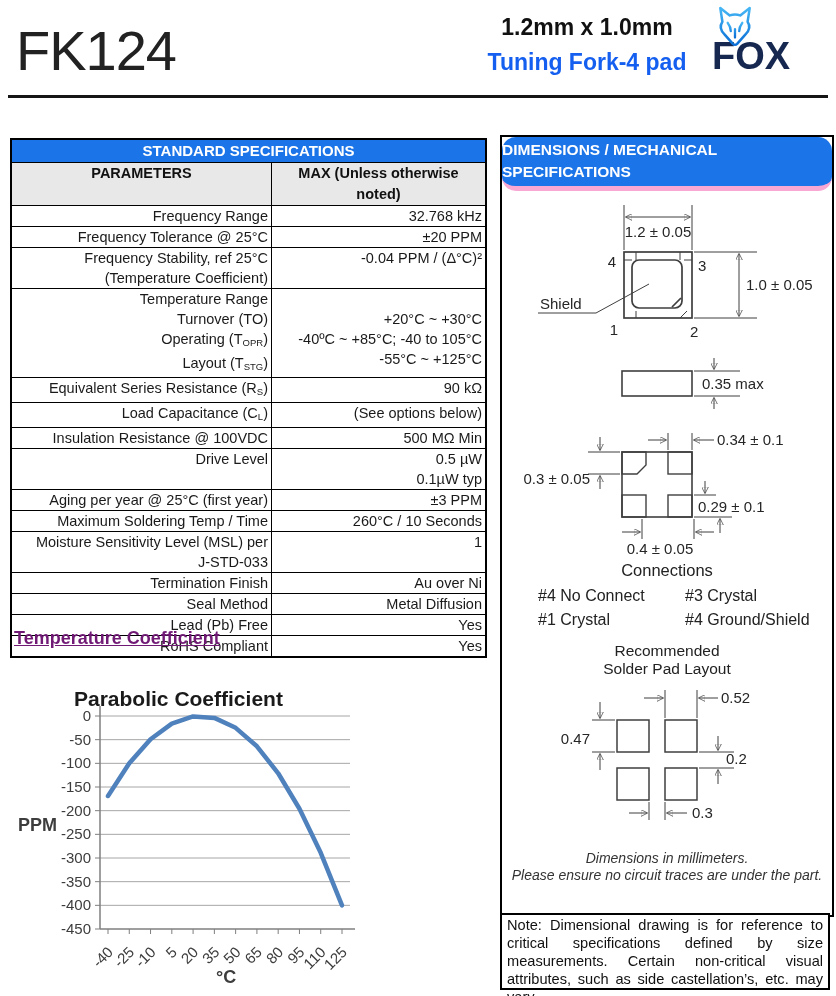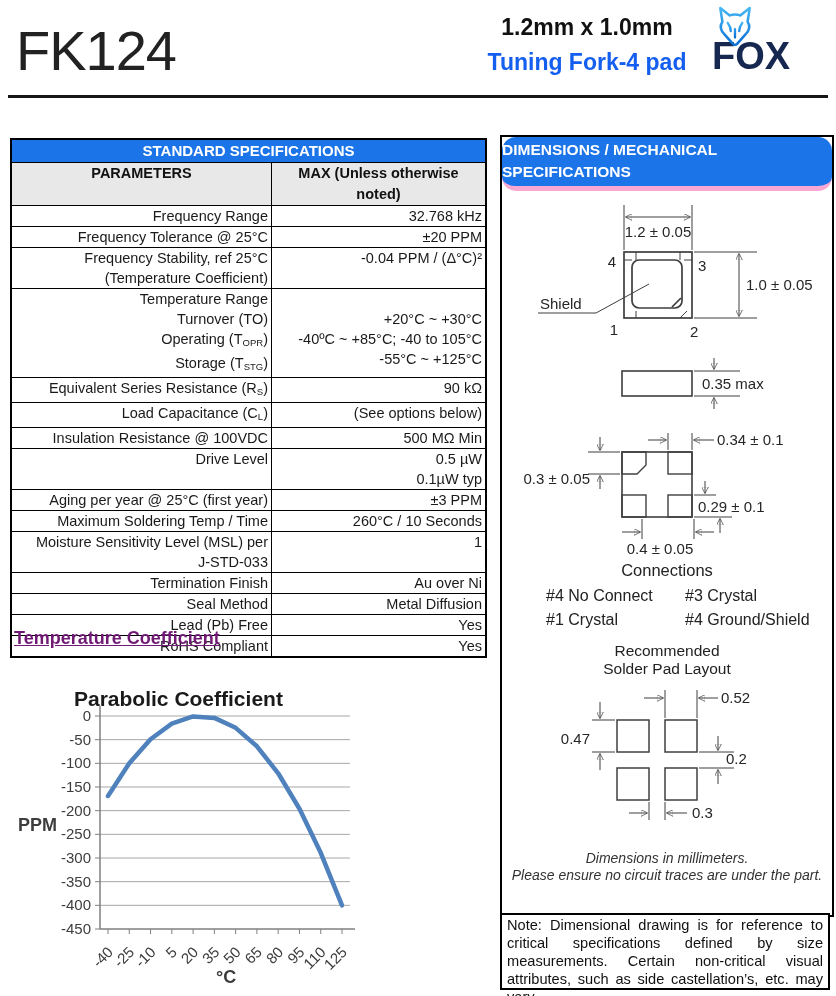--- a/index.html
+++ b/index.html
@@ -44,21 +44,21 @@
   .dim-panel{position:absolute;left:500px;top:135px;width:330px;height:778px;
              border:2px solid #000;background:#fff;}
   .dim-header{background:#1b74e8;border-bottom:5px solid #f9a8d4;color:#fff;text-align:left;
              font-weight:700;font-size:15.5px;line-height:22px;padding:2px 0 3px 0;border-radius:14px;}
   .draw{position:absolute;left:0;}
   .draw text{font-family:"Liberation Sans",sans-serif;font-size:15px;fill:#262626;}
   .draw line,.draw path,.draw rect,.draw polyline{stroke:#3f3f3f;fill:none;}
   .conn-title{position:absolute;left:0;top:424px;width:100%;text-align:center;
              font-size:16.5px;color:#222;}
   .conn-row{position:absolute;width:100%;font-size:16px;color:#222;}
-  .conn-c1{position:absolute;left:36px;margin-left:8px;}
+  .conn-c1{position:absolute;left:36px;}
   .conn-c2{position:absolute;left:183px;}
   .solder-title{position:absolute;left:0;width:100%;text-align:center;font-size:15.5px;color:#222;}
   .footnote{position:absolute;left:0;width:100%;text-align:center;font-style:italic;
              font-size:14px;color:#333;}
   .note-box{position:absolute;left:500px;top:913px;width:330px;height:77px;border:2px solid #000;
              padding:1px 5px 0 5px;box-sizing:border-box;font-size:14.6px;line-height:18px;
              text-align:justify;color:#111;background:#fff;}
 </style>
 </head>
 <body>
@@ -107,21 +107,21 @@
         <div>Frequency Stability, ref 25°C</div>
         <div>(Temperature Coefficient)</div>
       </td>
       <td class="vbottom">-0.04 PPM / (Δ°C)²</td>
     </tr>
     <tr>
       <td class="col-param">
         <div>Temperature Range</div>
         <div>Turnover  (TO)</div>
         <div><span>Operating (T</span><span class="sub">OPR</span><span>)</span></div>
-        <div><span>Storage (T</span><span class="sub">STG</span><span>)</span></div>
+        <div><span>Layout (T</span><span class="sub">STG</span><span>)</span></div>
       </td>
       <td>
         <div class="blankline"></div>
         <div>+20°C ~ +30°C</div>
         <div>-40ºC ~ +85°C; -40 to 105°C</div>
         <div>-55°C ~ +125°C</div>
       </td>
     </tr>
     <tr>
       <td class="col-param"><span>Equivalent Series Resistance (R</span><span class="sub">S</span><span>)</span></td>

